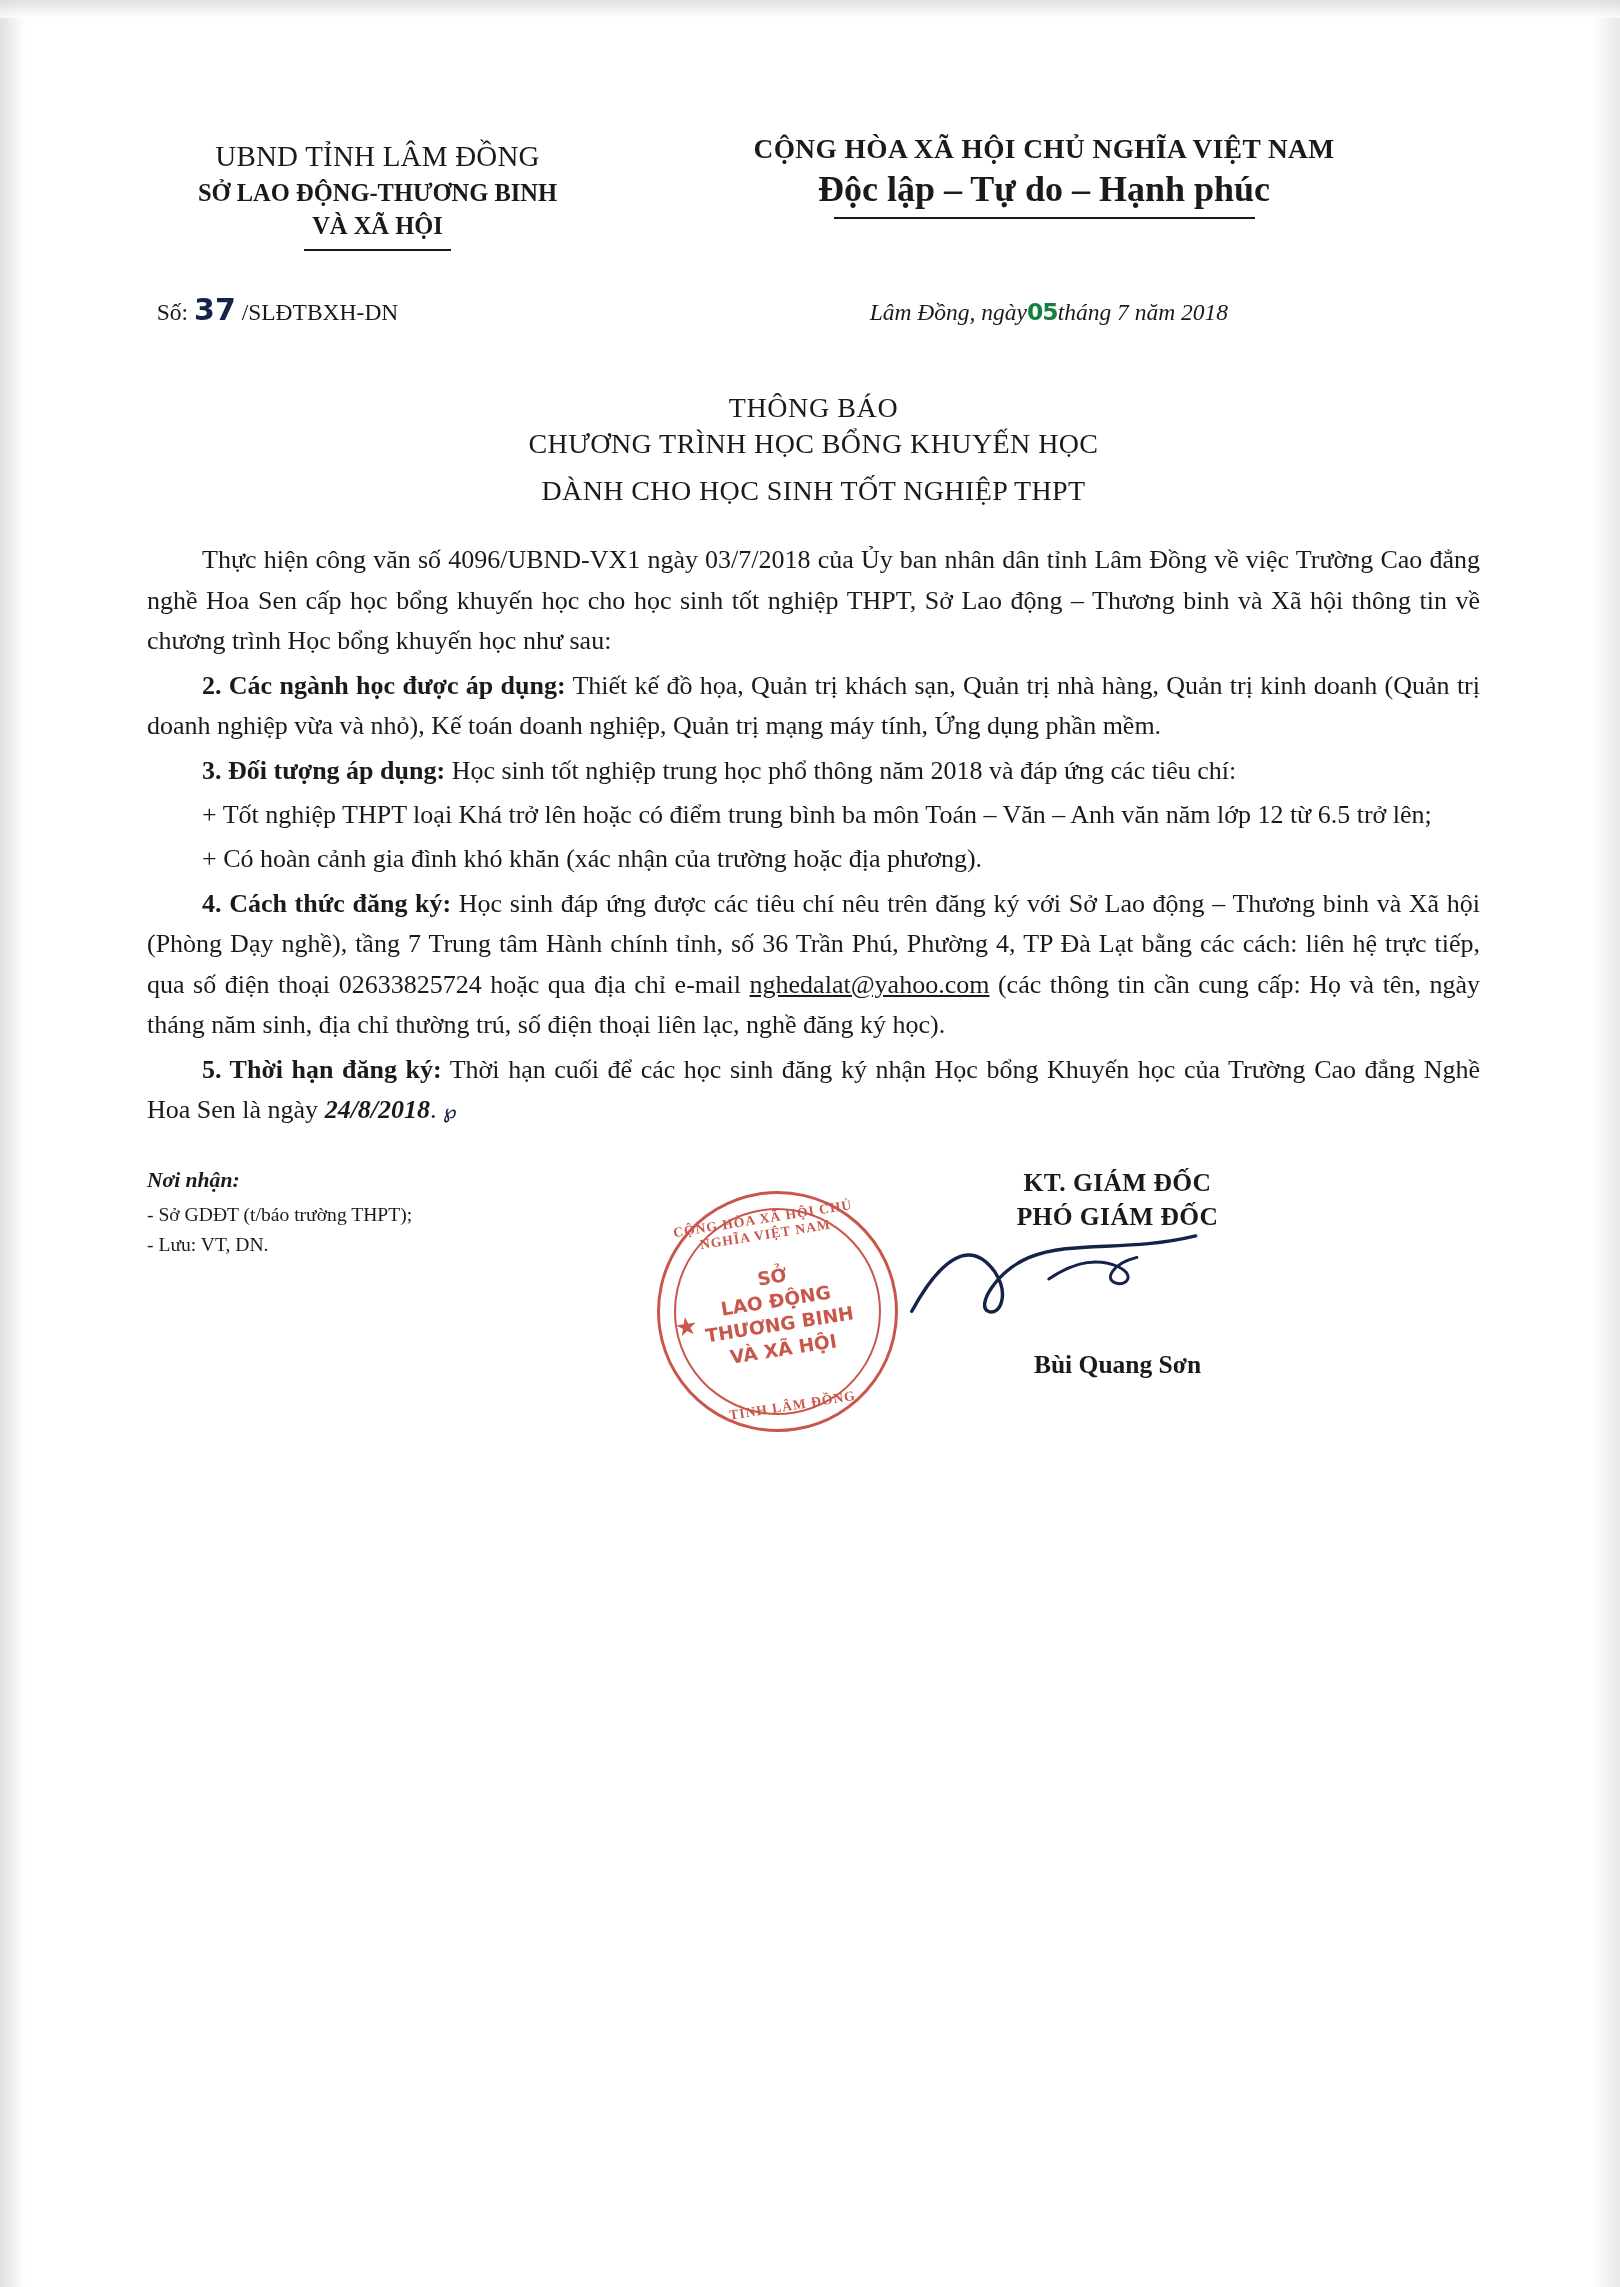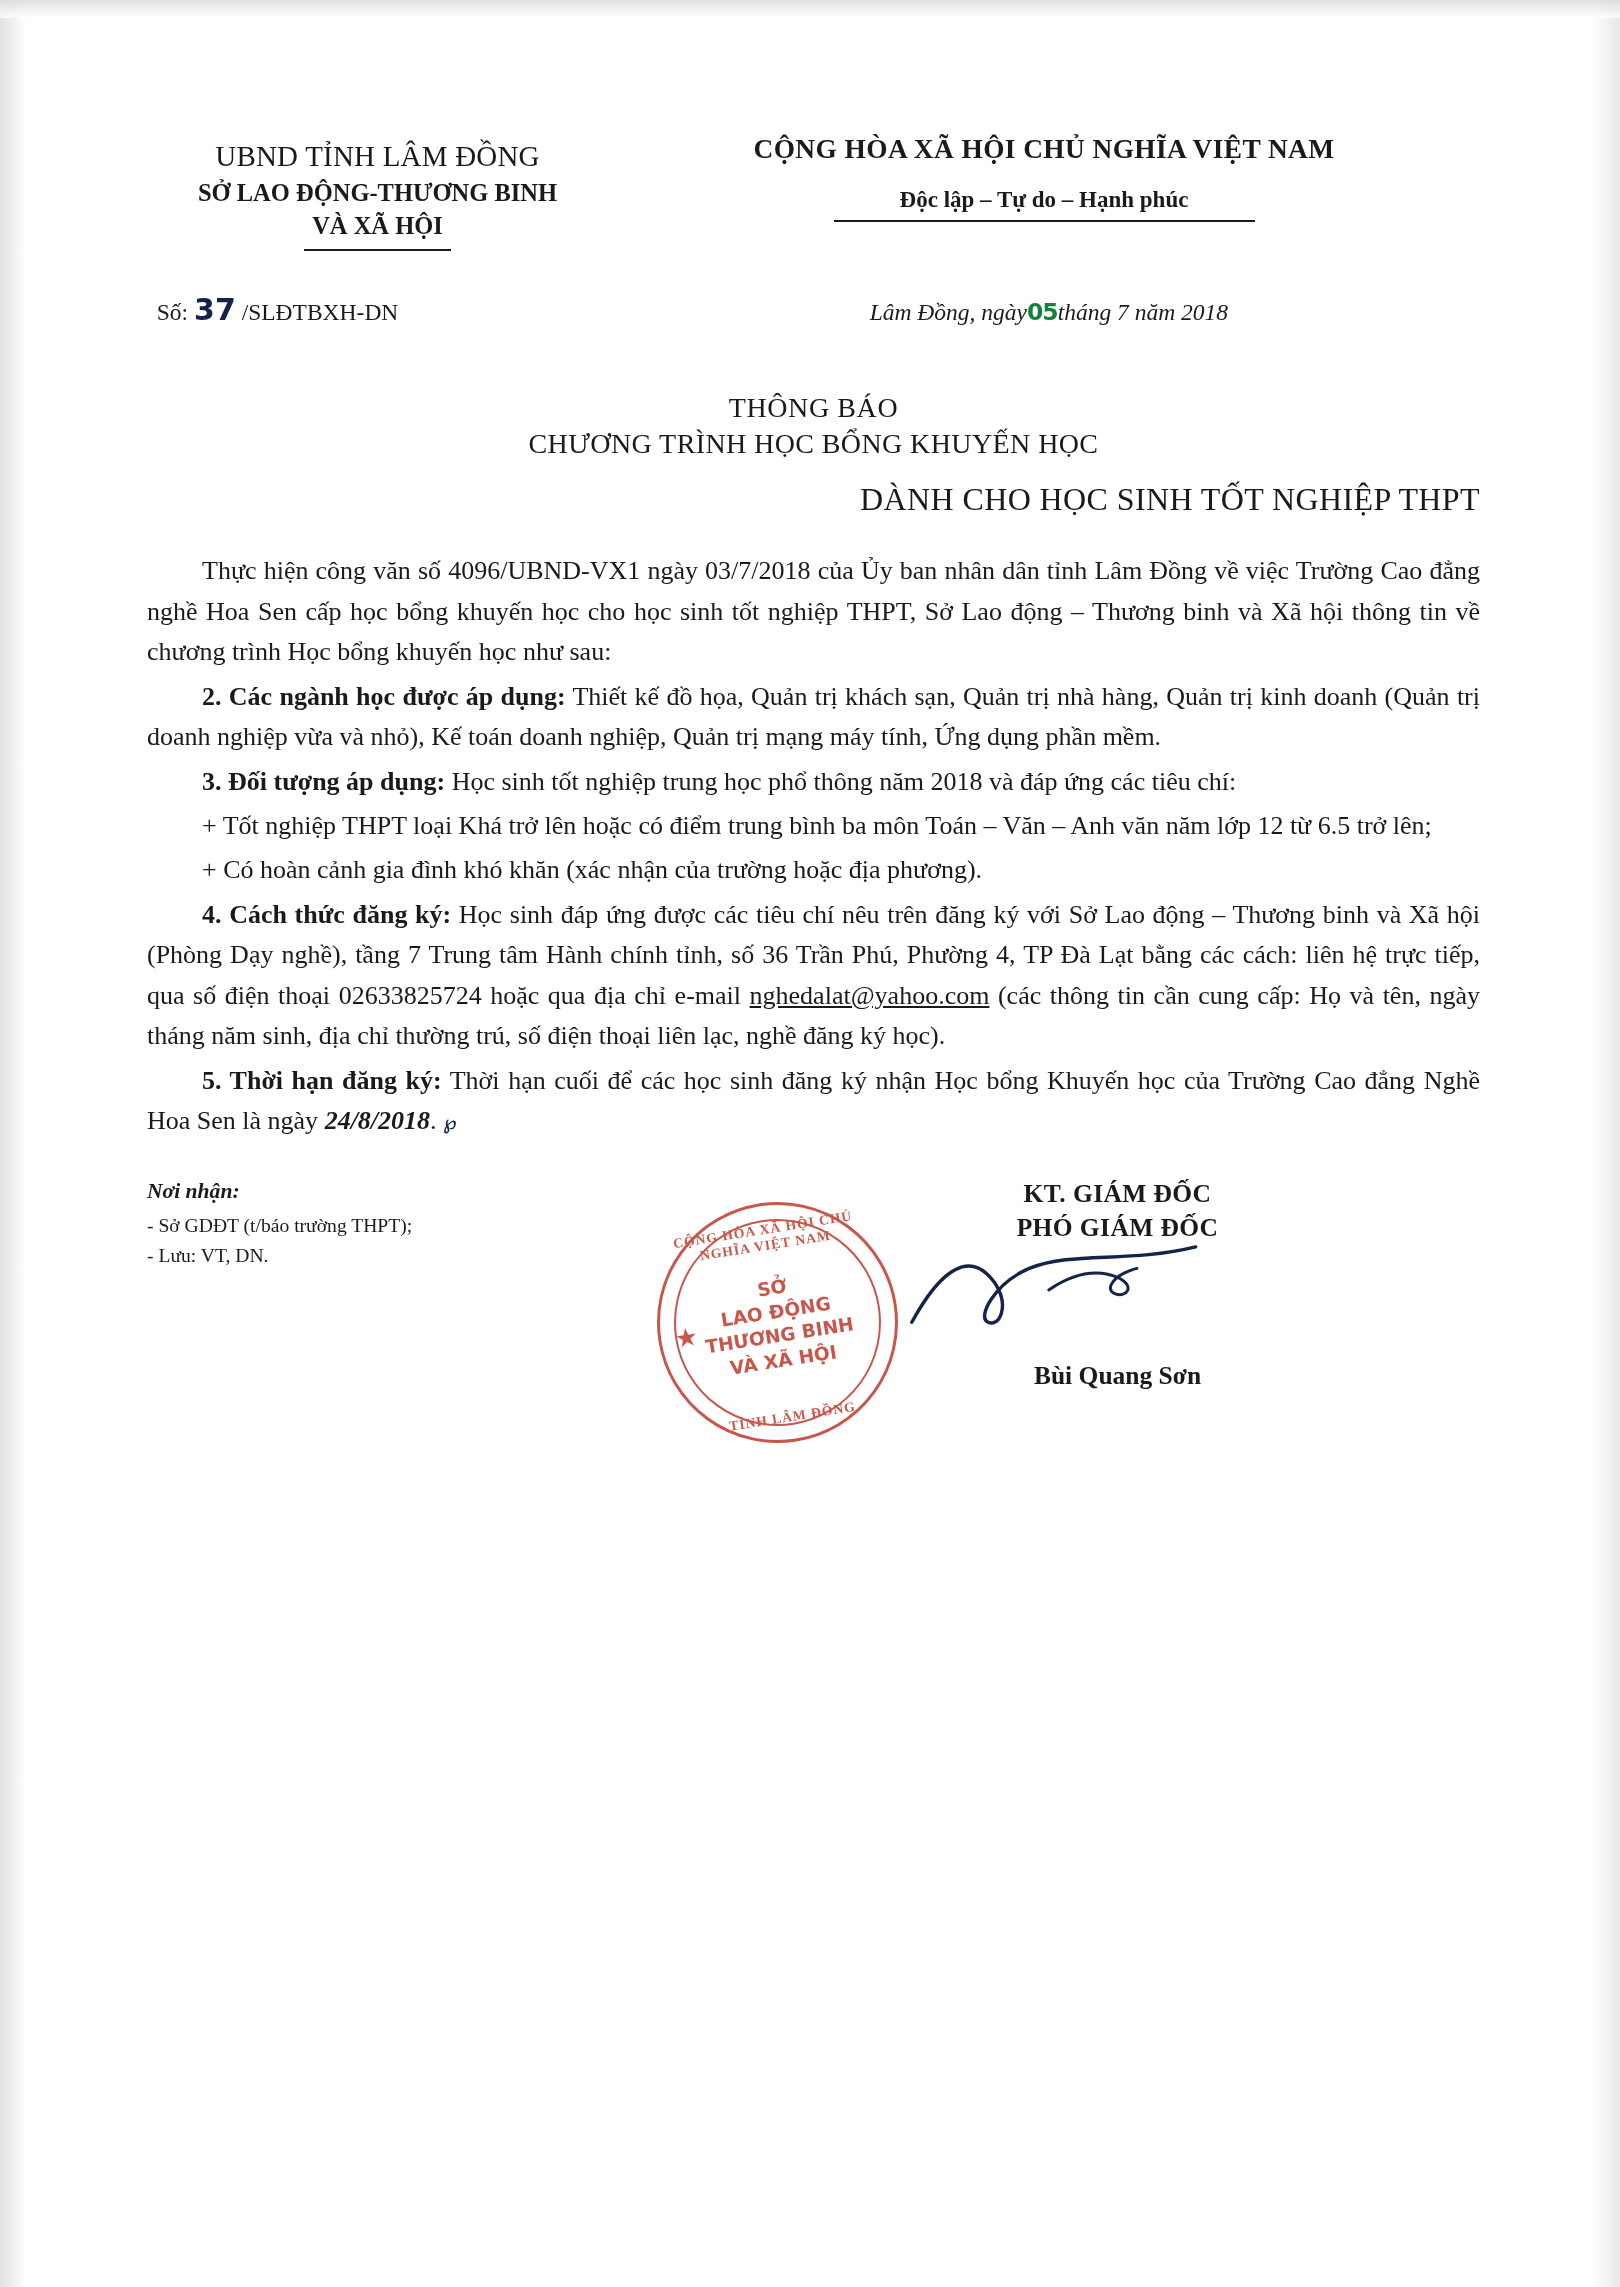--- a/index.html
+++ b/index.html
@@ -80,23 +80,23 @@
     height: 2px;
     background: #1a1a1a;
     margin: 5.9px auto 0 auto;
   }
   .nation-line1 {
     font-size: 27.4px;
     font-weight: bold;
     letter-spacing: 0.4px;
   }
   .nation-line2 {
-    font-size: 23px;
-    font-weight: bold;
-    margin-top: 22px;
+    font-size: 36px;
+    font-weight: bold;
+    margin-top: 3px;
   }
   .rule-long {
     width: 421px;
     height: 2px;
     background: #1a1a1a;
     margin: 6.9px auto 0 auto;
   }
 
   
   .numrow {
@@ -140,24 +140,23 @@
   .title-main {
     font-size: 28px;
     letter-spacing: 0.6px;
   }
   .title-sub {
     font-size: 28px;
     letter-spacing: 0.4px;
     margin-top: 3.9px;
   }
   .title-sub2 {
-    font-size: 32px;
-    letter-spacing: 0.4px;
-    margin-top: 21px;
-    text-align: right;
+    font-size: 28px;
+    letter-spacing: 0.4px;
+    margin-top: 15px;
   }
 
   
   .body-text {
     margin-top: 33px;
     font-size: 26px;
     line-height: 1.56;
     text-align: justify;
   }
   .body-text p {

